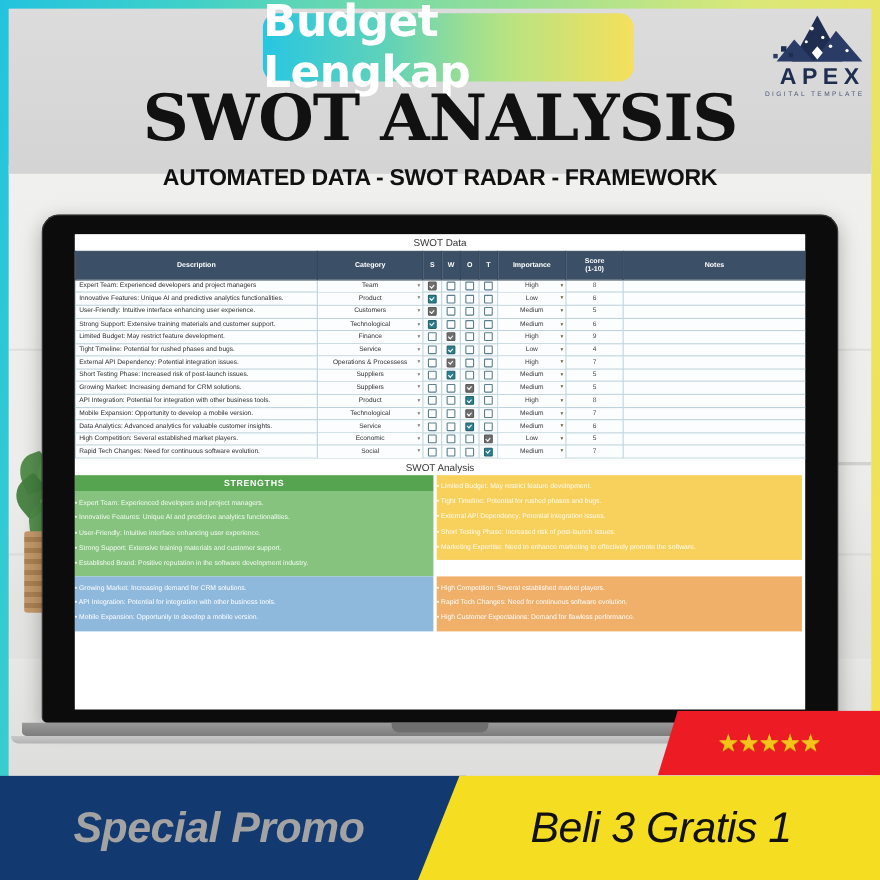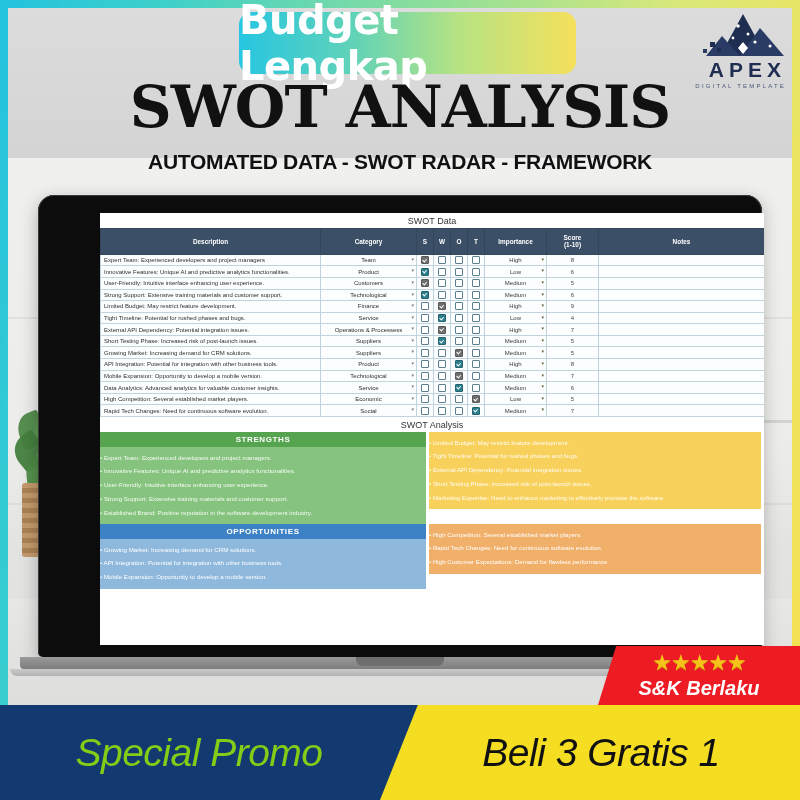--- a/index.html
+++ b/index.html
@@ -73,21 +73,21 @@
   .logo svg{display:block;}
   .logo .lt{font-size:21px;font-weight:700;letter-spacing:5px;color:#1e2d50;line-height:1;margin-top:1px;}
   .logo .ls{font-size:6px;letter-spacing:2.2px;color:#4a5878;margin-top:3px;}
 
   
   .laptop{position:absolute;left:38px;top:195px;width:724px;height:480px;z-index:8;}
   .lid{position:absolute;left:0;top:0;width:724px;height:462px;background:#0c0c0c;
     border-radius:16px 16px 5px 5px;box-shadow:0 5px 18px rgba(0,0,0,.28);}
   .lid:before{content:"";position:absolute;inset:0;border-radius:16px 16px 5px 5px;
     border:1px solid #3a3a3a;border-bottom:none;}
-  .screen{position:absolute;left:30px;top:18px;width:664px;height:432px;background:#ffffff;overflow:hidden;margin-left:32px;}
+  .screen{position:absolute;left:30px;top:18px;width:664px;height:432px;background:#ffffff;overflow:hidden;}
   .base{position:absolute;left:-18px;top:462px;width:760px;height:12px;
     background:linear-gradient(180deg,#9a9a9a,#7d7d7d);border-radius:0 0 4px 4px;}
   .notch{position:absolute;left:50%;transform:translateX(-50%);top:462px;width:88px;height:9px;
     background:#6e6e6e;border-radius:0 0 7px 7px;}
   .foot{position:absolute;left:-28px;top:474px;width:780px;height:7px;
     background:linear-gradient(180deg,#c9c9c9,#b3b3b3);border-radius:0 0 8px 8px;}
 
   
   .sheet{font-size:6.2px;color:#2b2b2b;}
   .sheet-title{height:15px;display:flex;align-items:center;justify-content:center;
@@ -138,21 +138,21 @@
   .rib-right{position:absolute;right:0;top:646px;width:202px;height:59px;background:#ed1b24;z-index:14;
     clip-path:polygon(9% 0,100% 0,100% 100%,0 100%);
     display:flex;flex-direction:column;align-items:center;justify-content:center;}
   .stars{color:#f5c319;font-size:22px;letter-spacing:-1px;line-height:1;margin-top:1px;
     text-shadow:0 1px 0 #c79b05;}
   .rib-right .sk{color:#fff;font-style:italic;font-weight:700;font-size:20px;margin-top:3px;}
 
   .bar{position:absolute;bottom:0;height:95px;z-index:15;display:flex;align-items:center;}
   .bar-left{left:0;width:424px;background:#123a70;clip-path:polygon(0 0,100% 0,90% 100%,0 100%);
     justify-content:center;}
-  .bar-left span{color:#84cc16;font-style:italic;font-weight:400;font-size:39px;
+  .bar-left span{color:#a3a3a3;font-style:italic;font-weight:700;font-size:39px;
     padding-right:26px;letter-spacing:-0.5px;}
   .bar-right{right:0;width:420px;background:#f5dd22;clip-path:polygon(9% 0,100% 0,100% 100%,0 100%);
     justify-content:center;}
   .bar-right span{color:#111;font-style:italic;font-weight:400;font-size:39px;
     padding-left:22px;letter-spacing:-0.5px;}
 </style>
 </head>
 <body>
 
 <div class="stage">
@@ -411,21 +411,20 @@
             <div class="quad q-w">
               <div class="qbody">
                 <div class="qitem">• Limited Budget: May restrict feature development.</div>
                 <div class="qitem">• Tight Timeline: Potential for rushed phases and bugs.</div>
                 <div class="qitem">• External API Dependency: Potential integration issues.</div>
                 <div class="qitem">• Short Testing Phase: Increased risk of post-launch issues.</div>
                 <div class="qitem">• Marketing Expertise: Need to enhance marketing to effectively promote the software.</div>
               </div>
             </div>
             <div class="quad q-o left">
-              <div class="qhead">OPPORTUNITIES</div>
               <div class="qbody">
                 <div class="qitem">• Growing Market: Increasing demand for CRM solutions.</div>
                 <div class="qitem">• API Integration: Potential for integration with other business tools.</div>
                 <div class="qitem">• Mobile Expansion: Opportunity to develop a mobile version.</div>
               </div>
             </div>
             <div class="quad q-t">
               <div class="qbody">
                 <div class="qitem">• High Competition: Several established market players.</div>
                 <div class="qitem">• Rapid Tech Changes: Need for continuous software evolution.</div>
@@ -436,21 +435,20 @@
 
       </div>
     </div>
     <div class="base"></div>
     <div class="notch"></div>
     <div class="foot"></div>
   </div>
 
   <div class="rib-right">
     <div class="stars">★★★★★</div>
-    <div class="sk">S&amp;K Berlaku</div>
   </div>
 
   <div class="bar bar-left">
     <span>Special Promo</span>
   </div>
   <div class="bar bar-right">
     <span>Beli 3 Gratis 1</span>
   </div>
 
 </div>

